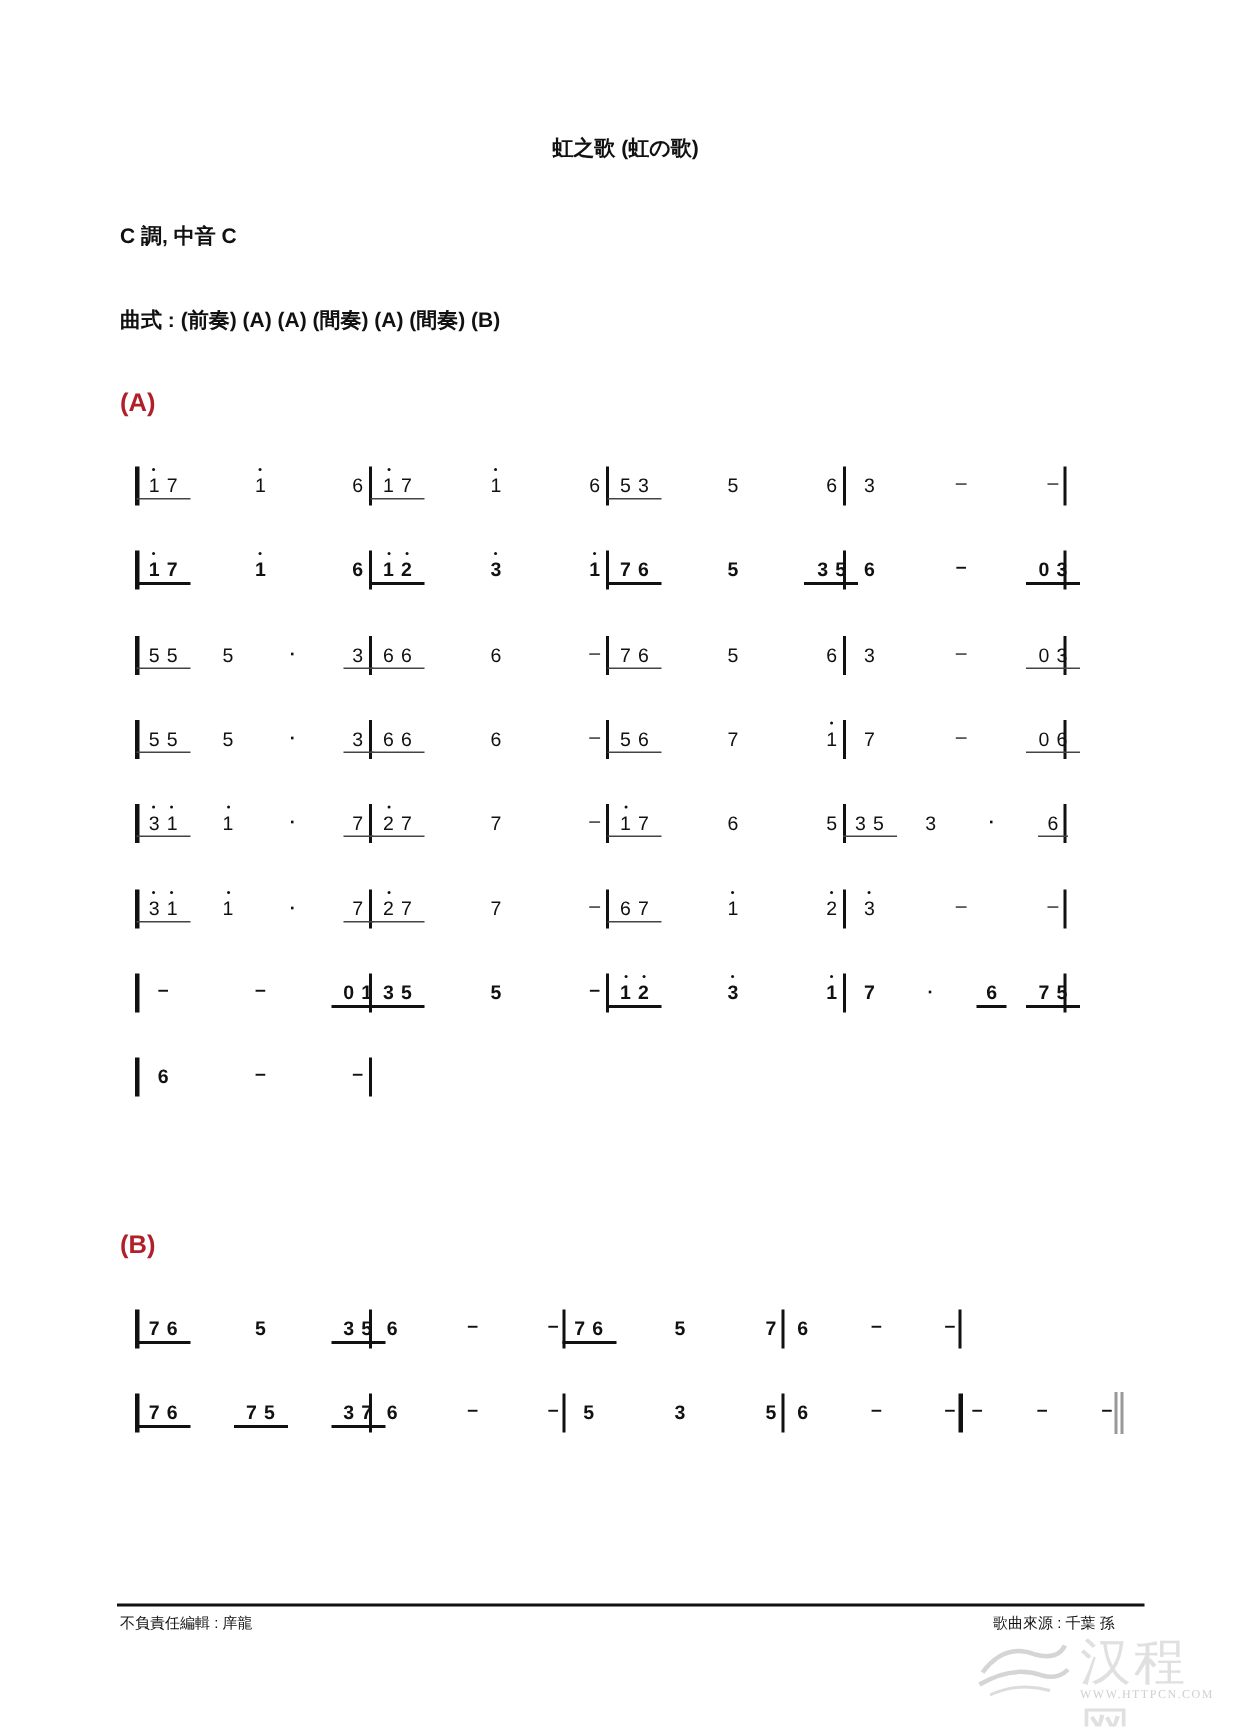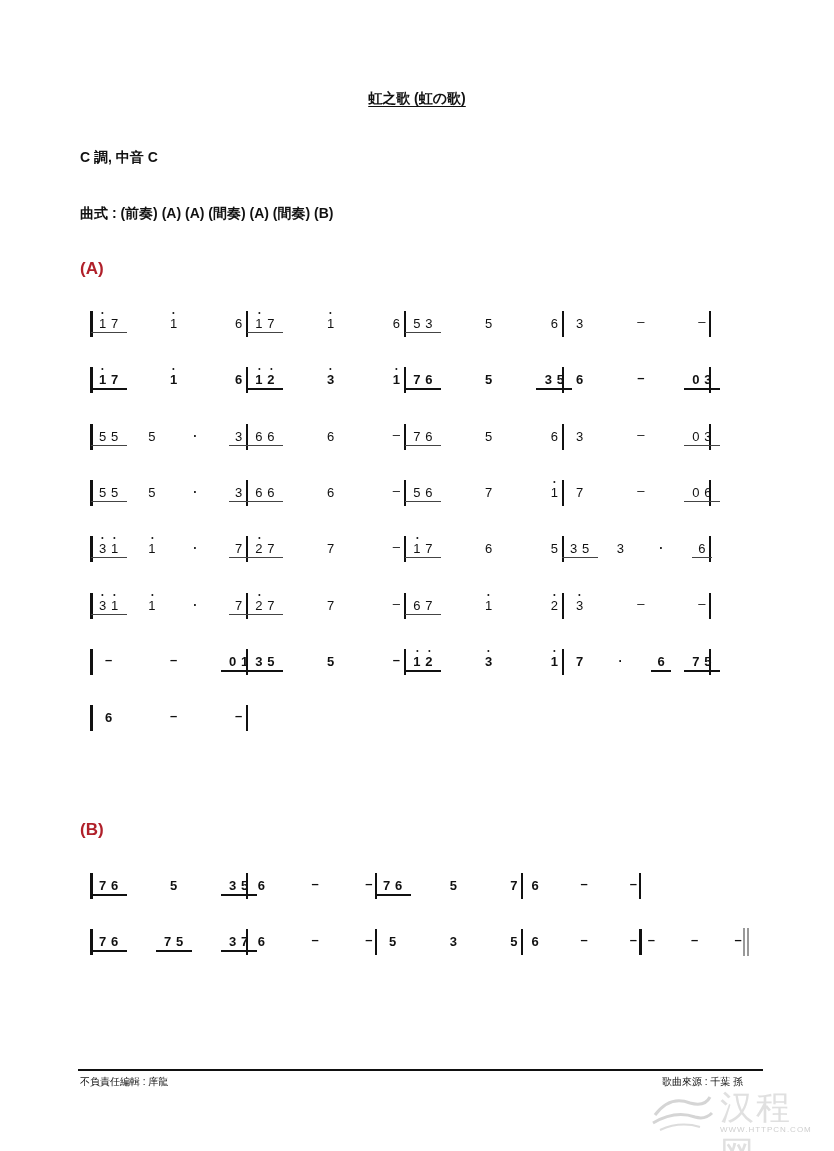--- a/index.html
+++ b/index.html
@@ -1,38 +1,38 @@
 <!DOCTYPE html>
 <html><head>
 <meta charset="utf-8">
 <style>
   html, body { margin:0; padding:0; background:#ffffff; }
   body { width:834px; height:1151px; position:relative; overflow:hidden;
          font-family:"Liberation Sans", "DejaVu Sans", sans-serif; color:#111; }
   .abs { position:absolute; }
   .title { left:0; width:834px; top:90px; text-align:center; font-size:14px; font-weight:bold; }
-  .title span { text-decoration:underline; text-underline-offset:3px; }
+  .title span { text-underline-offset:3px; }
   .key { left:80px; top:149px; font-size:14px; font-weight:bold; }
   .form { left:80px; top:205px; font-size:14px; font-weight:bold; }
   .section { font-size:17px; font-weight:bold; color:#b0202a; }
   .bar { position:absolute; width:2px; background:#111; }
   .bar.thick { width:3px; }
   .dbl { position:absolute; width:6px; border-left:2px solid #999; border-right:2px solid #999; box-sizing:border-box; }
   .n { position:absolute; font-size:13px; transform:translateX(-50%); line-height:16px; white-space:nowrap; }
   .n.b { font-weight:bold; }
   .dot { position:relative; display:inline-block; }
   .dot::before { content:""; position:absolute; left:50%; top:-4px; width:2px; height:2px; background:#111; border-radius:50%; transform:translateX(-50%); }
   .ul { position:absolute; height:1px; background:#444; }
   .ul.b { height:2px; background:#111; }
   .footer-line { left:78px; top:1069px; width:685px; height:2px; background:#111; }
   .footer-l { left:80px; top:1075px; font-size:10px; }
   .footer-r { left:662px; top:1075px; font-size:10px; }
   .wm { left:650px; top:1085px; width:170px; height:55px; color:#d8d8d8; }
   .wm-text { position:absolute; left:70px; top:0px; font-size:34px; letter-spacing:2px; color:#e0e0e0; }
-  .wm-url { position:absolute; left:70px; top:40px; font-size:8px; letter-spacing:1px; color:#cfcfcf; font-family:Liberation Sans, sans-serif; }
+  .wm-url { position:absolute; left:70px; top:40px; font-size:8px; letter-spacing:1px; color:#cfcfcf; font-family:Liberation Serif, serif; }
 </style>
 </head>
 <body>
 
 <div class="abs title"><span>虹之歌 (虹の歌)</span></div>
 <div class="abs key">C 調, 中音 C</div>
 <div class="abs form">曲式 : (前奏) (A) (A) (間奏) (A) (間奏) (B)</div>
 
 <div class="abs section" style="left:80px;top:259px;">(A)</div>
 <div class="abs section" style="left:80px;top:820px;">(B)</div>

